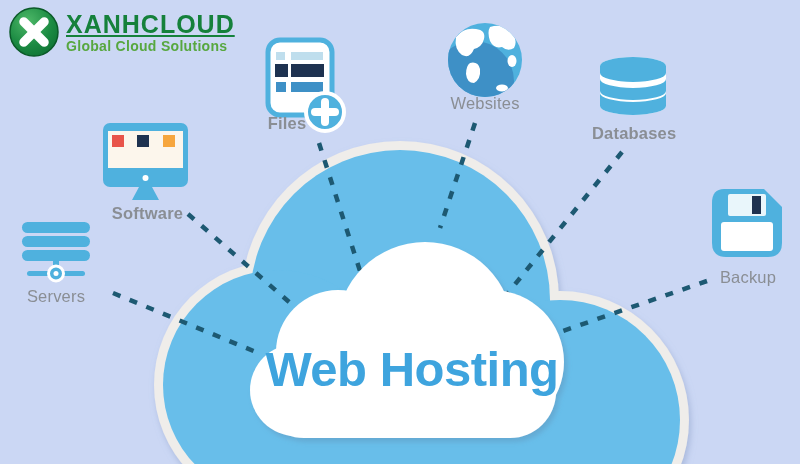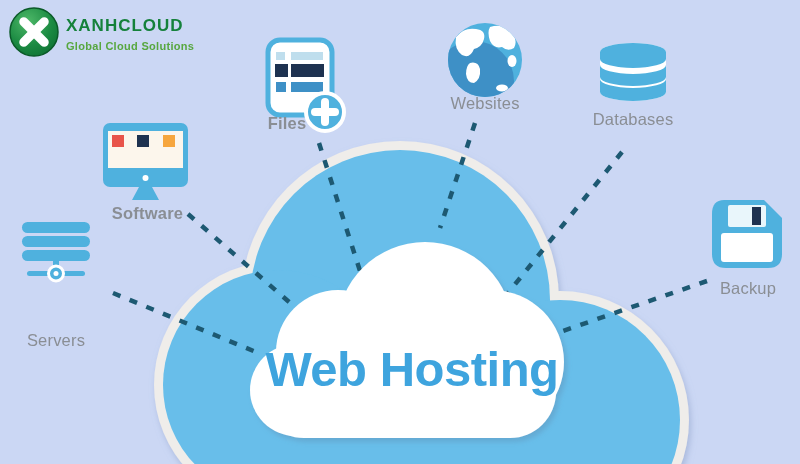--- a/index.html
+++ b/index.html
@@ -7,44 +7,44 @@
     position:relative;width:800px;height:464px;overflow:hidden;
     background:var(--bg,#CBD7F4);
     font-family:"Liberation Sans",sans-serif;
   }
   svg{display:block;}
   #cloud-layer{position:absolute;left:0;top:0;}
   
   #logo{position:absolute;left:8px;top:6px;display:flex;align-items:center;}
   #logo .ltext{margin-left:6px;}
   #brand-name{
-    font-size:17px;font-weight:bold;color:var(--green-title,#15813B);
-    letter-spacing:1px;line-height:26px;
+    font-size:25px;font-weight:bold;color:var(--green-title,#15813B);
+    letter-spacing:1px;line-height:26px;text-decoration:underline;
   }
   #brand-tagline{
-    font-size:11px;font-weight:bold;color:var(--green-tag,#57A73F);
+    font-size:14px;font-weight:bold;color:var(--green-tag,#57A73F);
     letter-spacing:.3px;margin-top:1px;
   }
   
   .node{position:absolute;display:flex;flex-direction:column;align-items:flex-end;}
   .node .label{
     font-size:16.5px;color:var(--label-gray,#8A8E94);text-align:center;width:100%;
     letter-spacing:.2px;
   }
-  #n-servers{left:18px;top:218px;width:76px;gap:44px;}
+  #n-servers{left:18px;top:218px;width:76px;}
   #n-servers .label{margin-top:3px;}
   #n-software{left:100px;top:120px;width:95px;font-weight:bold;}
   #n-software .label{margin-top:2px;}
   #n-files{left:262px;top:34px;width:88px;}
   #n-files .label{position:absolute;left:-10px;top:80px;width:70px;font-weight:bold;}
   #n-websites{left:446px;top:21px;width:78px;}
   #n-websites .label{margin-top:-5px;}
-  #n-databases{left:592px;top:40px;width:82px;}
+  #n-databases{left:592px;top:54px;width:82px;font-weight:bold;}
   #n-databases .label{margin-top:-2px;}
-  #n-backup{left:708px;top:198px;width:80px;}
+  #n-backup{left:708px;top:187px;width:80px;}
   #n-backup .label{margin-top:9px;}
   .icon-wrap{display:flex;justify-content:center;width:100%;}
   
   #web-hosting-title{
     position:absolute;left:262px;top:341px;width:300px;text-align:center;
     font-size:49px;font-weight:bold;color:var(--title-blue,#3EA4DE);
     letter-spacing:-0.5px;
   }
 </style>
 </head>

